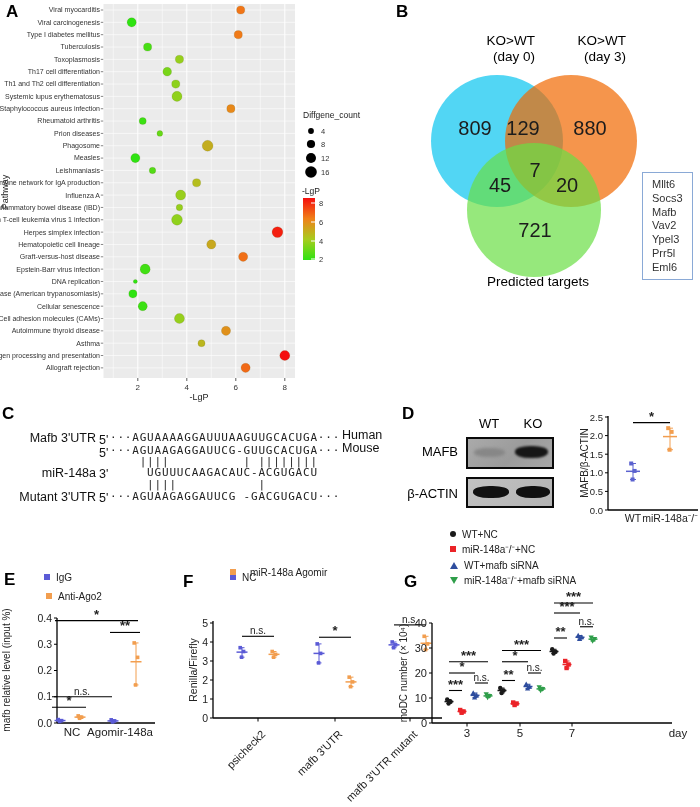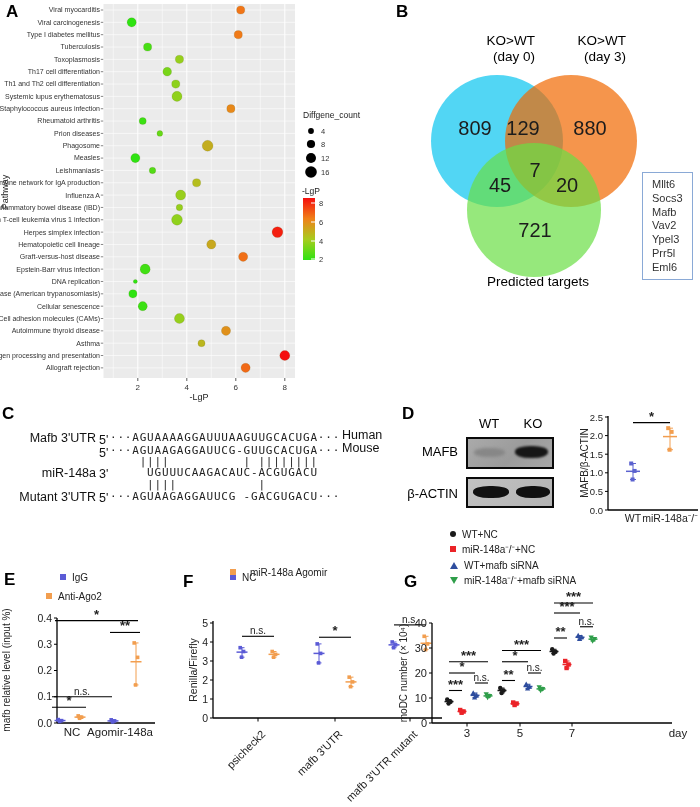--- a/index.html
+++ b/index.html
@@ -304,21 +304,21 @@
     <rect x="91.2" y="21.159999999999982" width="4" height="4" fill="#f29e4f"></rect>
     <rect x="94.6" y="24.879999999999995" width="4" height="4" fill="#f29e4f"></rect>
     <rect x="92.6" y="42.73599999999999" width="4" height="4" fill="#f29e4f"></rect>
     <text x="58" y="117" font-size="10.5" fill="#222" text-anchor="middle">WT</text>
     <text x="95" y="117" font-size="10.5" fill="#222" text-anchor="middle">miR-148a⁻/⁻</text>
     <line x1="58" x2="95" y1="17.579999999999984" y2="17.579999999999984" stroke="#000" stroke-width="1.1"></line>
     <text x="76.5" y="15.579999999999984" font-size="13" fill="#222" text-anchor="middle" font-weight="bold">*</text>
   </svg>
 
 <div class="plabel" style="left:4px;top:570px;">E</div>
-<div class="legend-row" style="left:60px;top:571px;">
+<div class="legend-row" style="left:44px;top:571px;">
   <span class="mk-sq" id="mk-e0" style="background: rgb(91, 91, 214);"></span>
   <span>IgG</span>
 </div>
 <div class="legend-row" style="left:46px;top:590px;">
   <span class="mk-sq" id="mk-e1" style="background: rgb(242, 158, 79);"></span>
   <span>Anti-Ago2</span>
 </div>
 <svg id="svg-e" style="left:0;top:565px;" width="200" height="190" viewBox="0 0 200 190">
     <line x1="57" y1="53" x2="57" y2="158" stroke="#000" stroke-width="1.3"></line>
     <line x1="57" y1="158" x2="155" y2="158" stroke="#000" stroke-width="1.3"></line>

